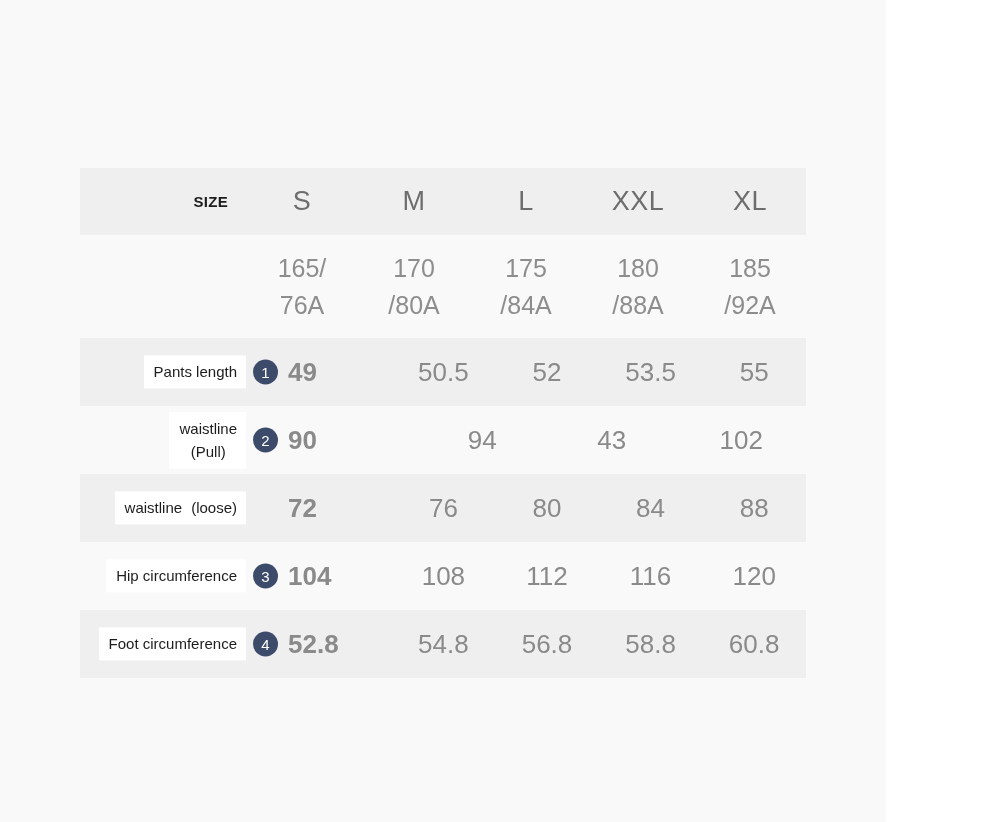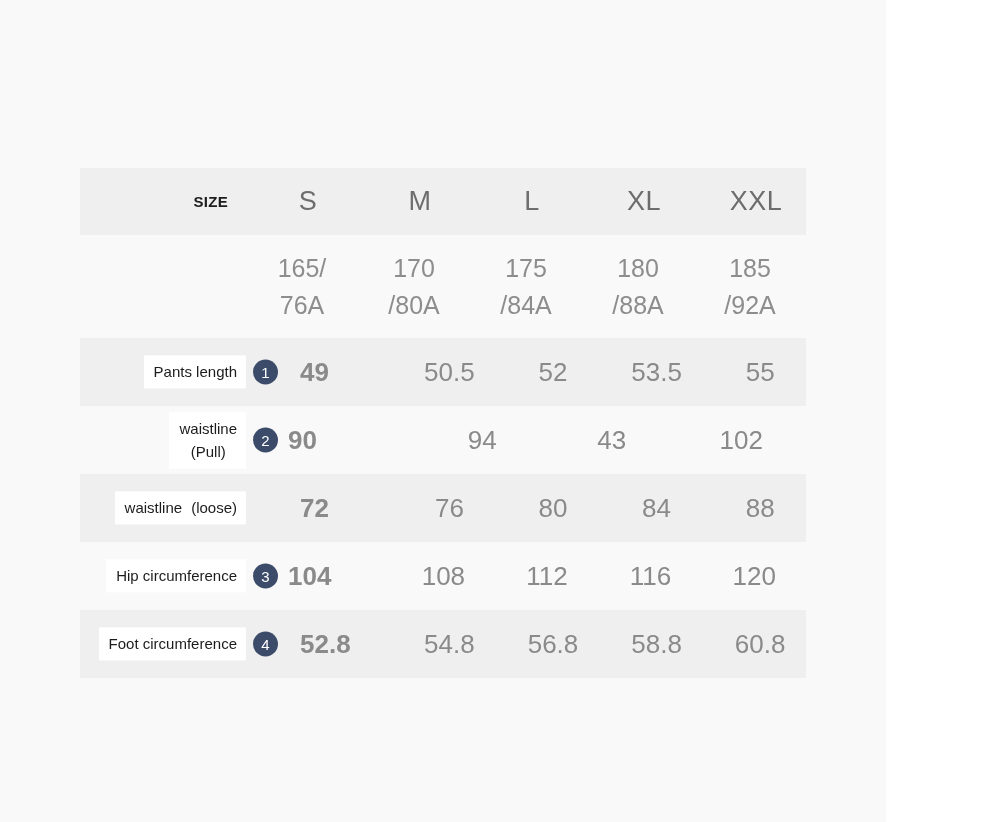--- a/index.html
+++ b/index.html
@@ -32,21 +32,21 @@
     top: 168px;
     width: 726px;
   }
 
   .trow {
     display: flex;
     width: 100%;
     box-sizing: border-box;
   }
 
-  .row-shade-dark  { background: #efefef; gap: 12px; }
+  .row-shade-dark  { background: #efefef; }
   .row-shade-light { background: #f9f9f9; }
 
   
   .cell-label {
     width: 166px;
     flex: 0 0 166px;
     box-sizing: border-box;
     display: flex;
     align-items: center;
     justify-content: flex-end;
@@ -154,22 +154,22 @@
 
 <div id="size-table">
 
   <div class="trow row-shade-dark" id="header-row">
     <div class="cell-label">
       <span id="size-word">SIZE</span>
     </div>
     <div class="cell">S</div>
     <div class="cell">M</div>
     <div class="cell">L</div>
+    <div class="cell">XXL</div>
     <div class="cell">XL</div>
-    <div class="cell">XXL</div>
   </div>
 
   <div class="trow row-shade-light" id="code-row">
     <div class="cell-label"></div>
     <div class="cell">
       <span>165/</span>
       <span>76A</span>
     </div>
     <div class="cell">
       <span>170</span>

